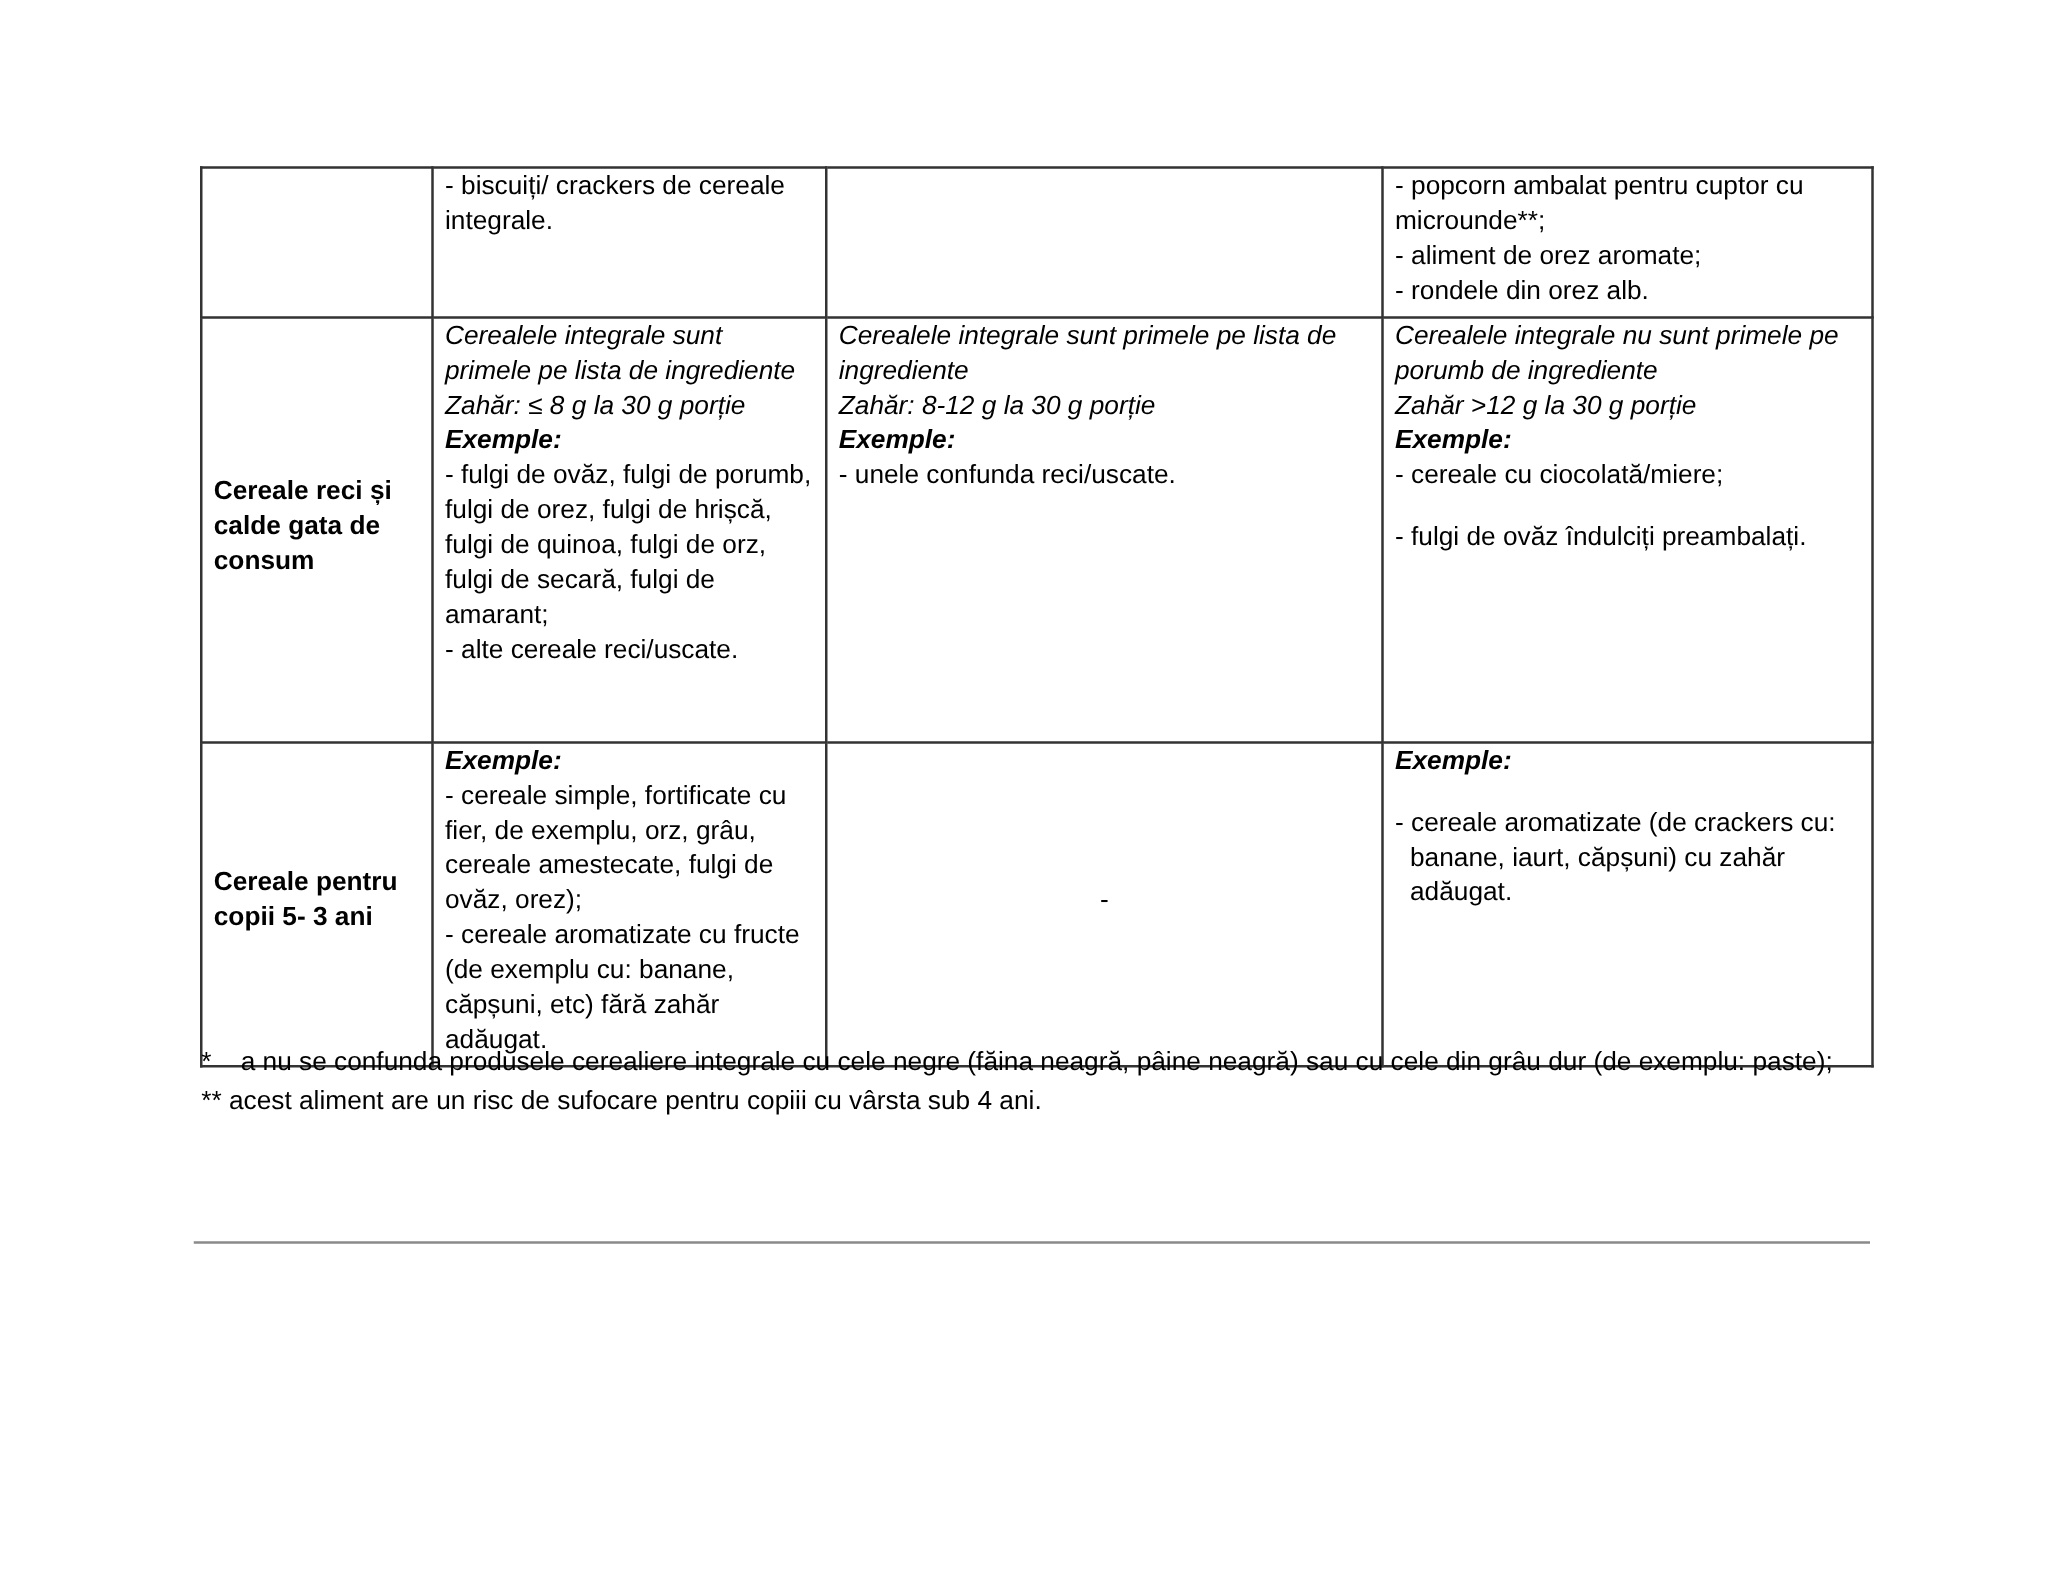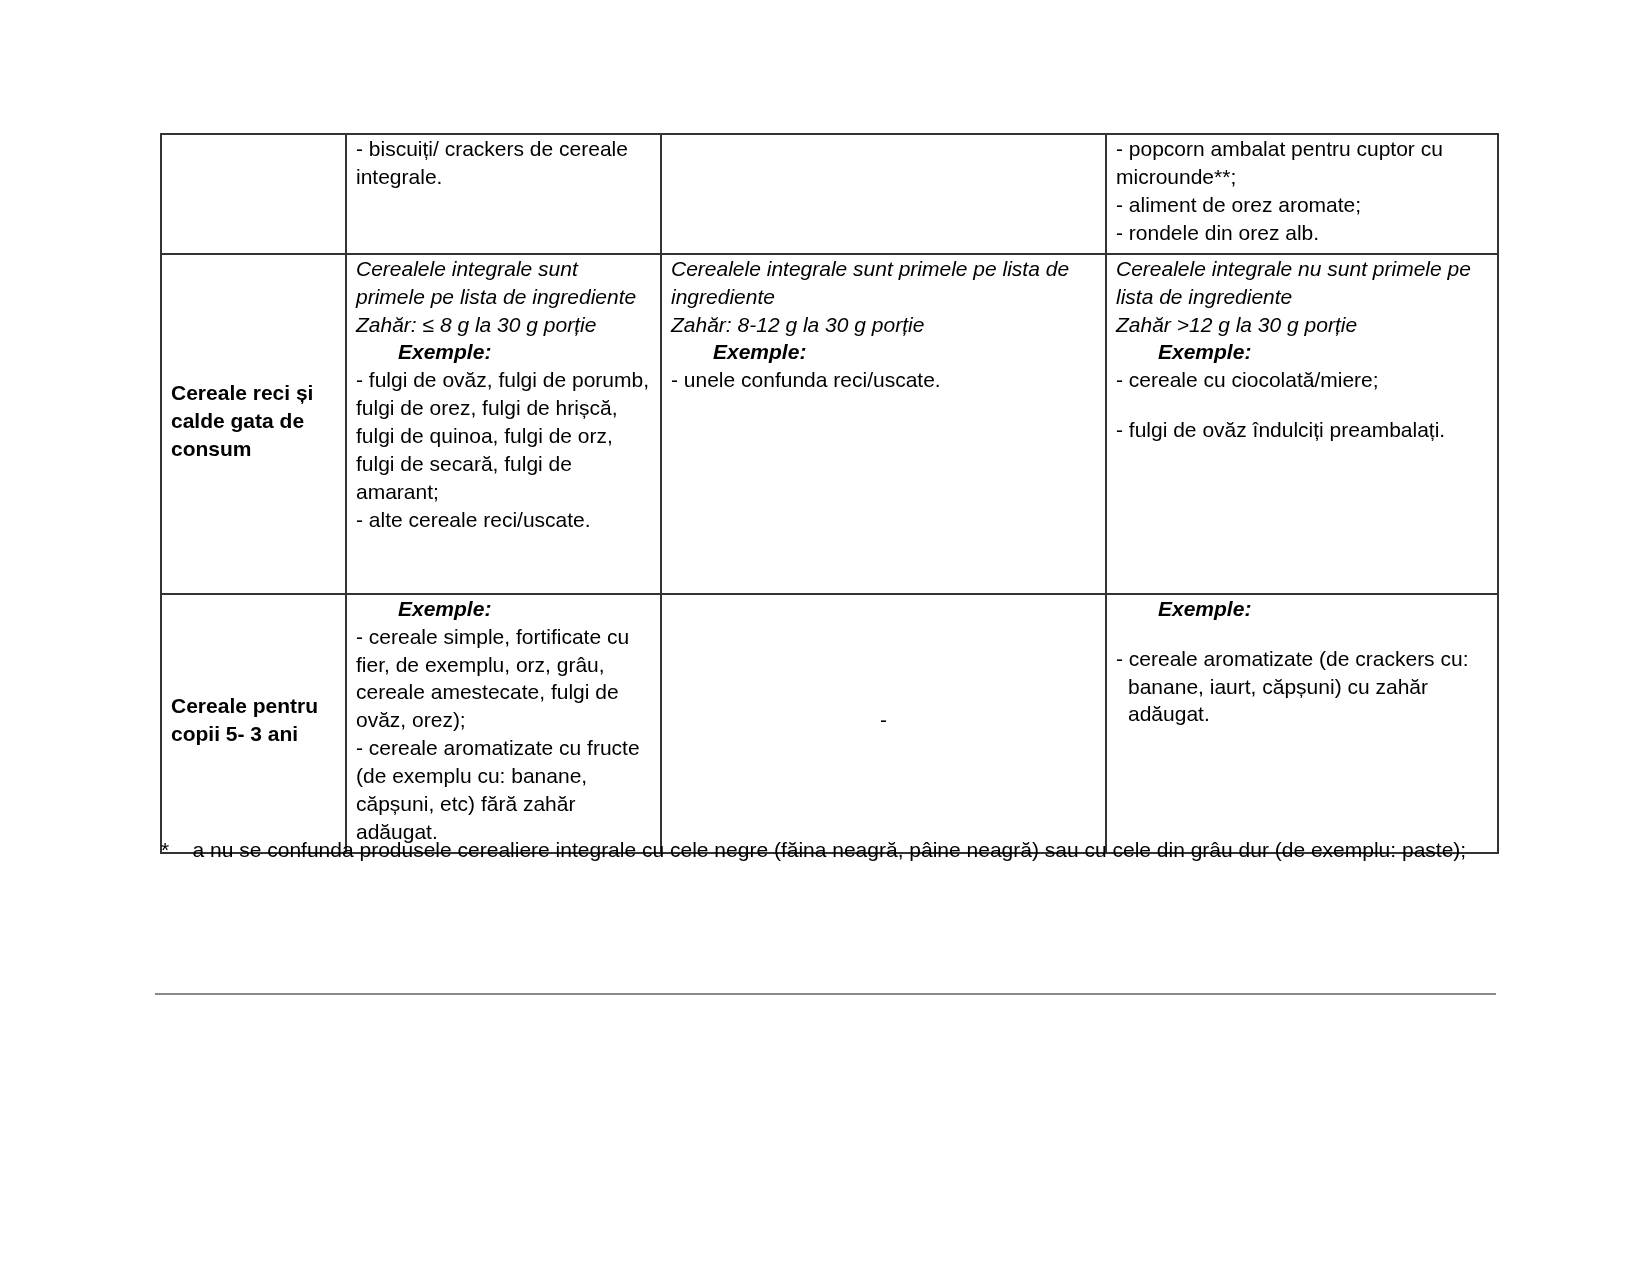--- a/index.html
+++ b/index.html
@@ -45,21 +45,20 @@
   .doc-table p {
     margin: 0;
     padding: 0;
   }
   p.intro {
     font-style: italic;
   }
   p.exemple {
     font-weight: bold;
     font-style: italic;
-    margin-left: 42px;
   }
   p.hang {
     padding-left: 12px;
     text-indent: -12px;
     margin-top: 22px;
   }
   .footnotes {
     position: absolute;
     left: 161px;
     top: 836px;
@@ -119,21 +118,21 @@
       <p>- fulgi de ovăz, fulgi de porumb, fulgi de orez, fulgi de hrișcă, fulgi de quinoa, fulgi de orz, fulgi de secară, fulgi de amarant;</p>
       <p>- alte cereale reci/uscate.</p>
     </td>
     <td>
       <p class="intro">Cerealele integrale sunt primele pe lista de ingrediente</p>
       <p class="intro">Zahăr: 8-12 g la 30 g porție</p>
       <p class="exemple">Exemple:</p>
       <p>- unele confunda reci/uscate.</p>
     </td>
     <td>
-      <p class="intro">Cerealele integrale nu sunt primele pe lista de ingrediente</p>
+      <p class="intro">Cerealele integrale nu sunt primele pe porumb de ingrediente</p>
       <p class="intro">Zahăr &gt;12 g la 30 g porție</p>
       <p class="exemple">Exemple:</p>
       <p>- cereale cu ciocolată/miere;</p>
       <p class="hang">- fulgi de ovăz îndulciți preambalați.</p>
     </td>
   </tr>
 
   <tr class="r3">
     <td class="row-header">
       <span>Cereale pentru copii 5- 3 ani</span>
@@ -149,15 +148,16 @@
     <td>
       <p class="exemple">Exemple:</p>
       <p class="hang">- cereale aromatizate (de crackers cu: banane, iaurt, căpșuni) cu zahăr adăugat.</p>
     </td>
   </tr>
 </tbody>
   </table>
 
 <div class="footnotes">
   <p class="note1">*    a nu se confunda produsele cerealiere integrale cu cele negre (făina neagră, pâine neagră) sau cu cele din grâu dur (de exemplu: paste);</p>
+  <p class="note2">** acest aliment are un risc de sufocare pentru copiii cu vârsta sub 4 ani.</p>
 </div>
 
 <div class="divider"></div>
 
 </body></html>

